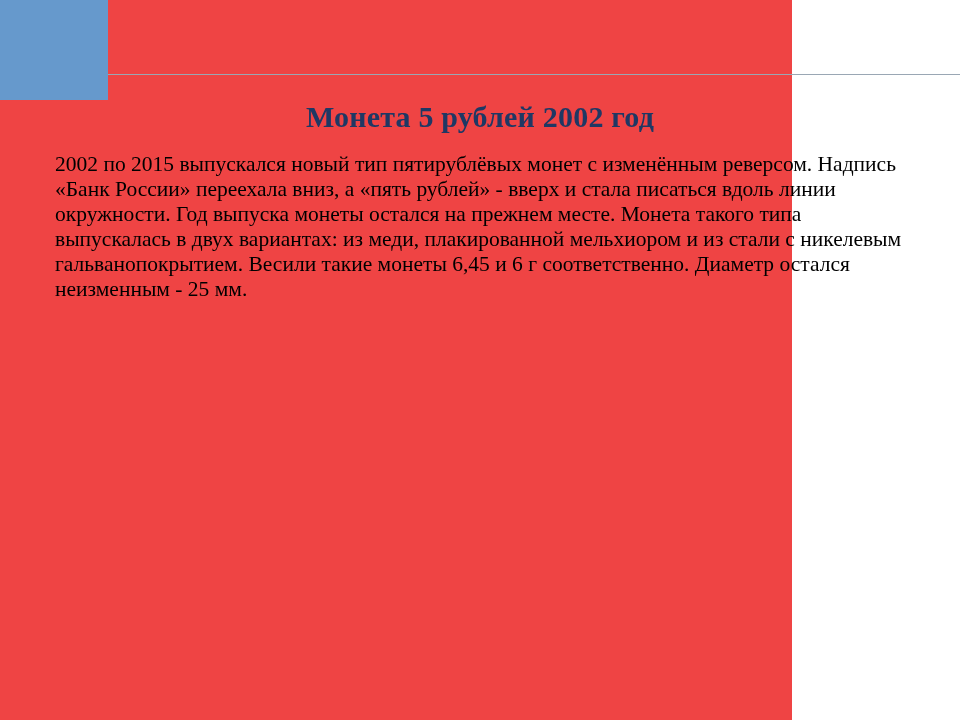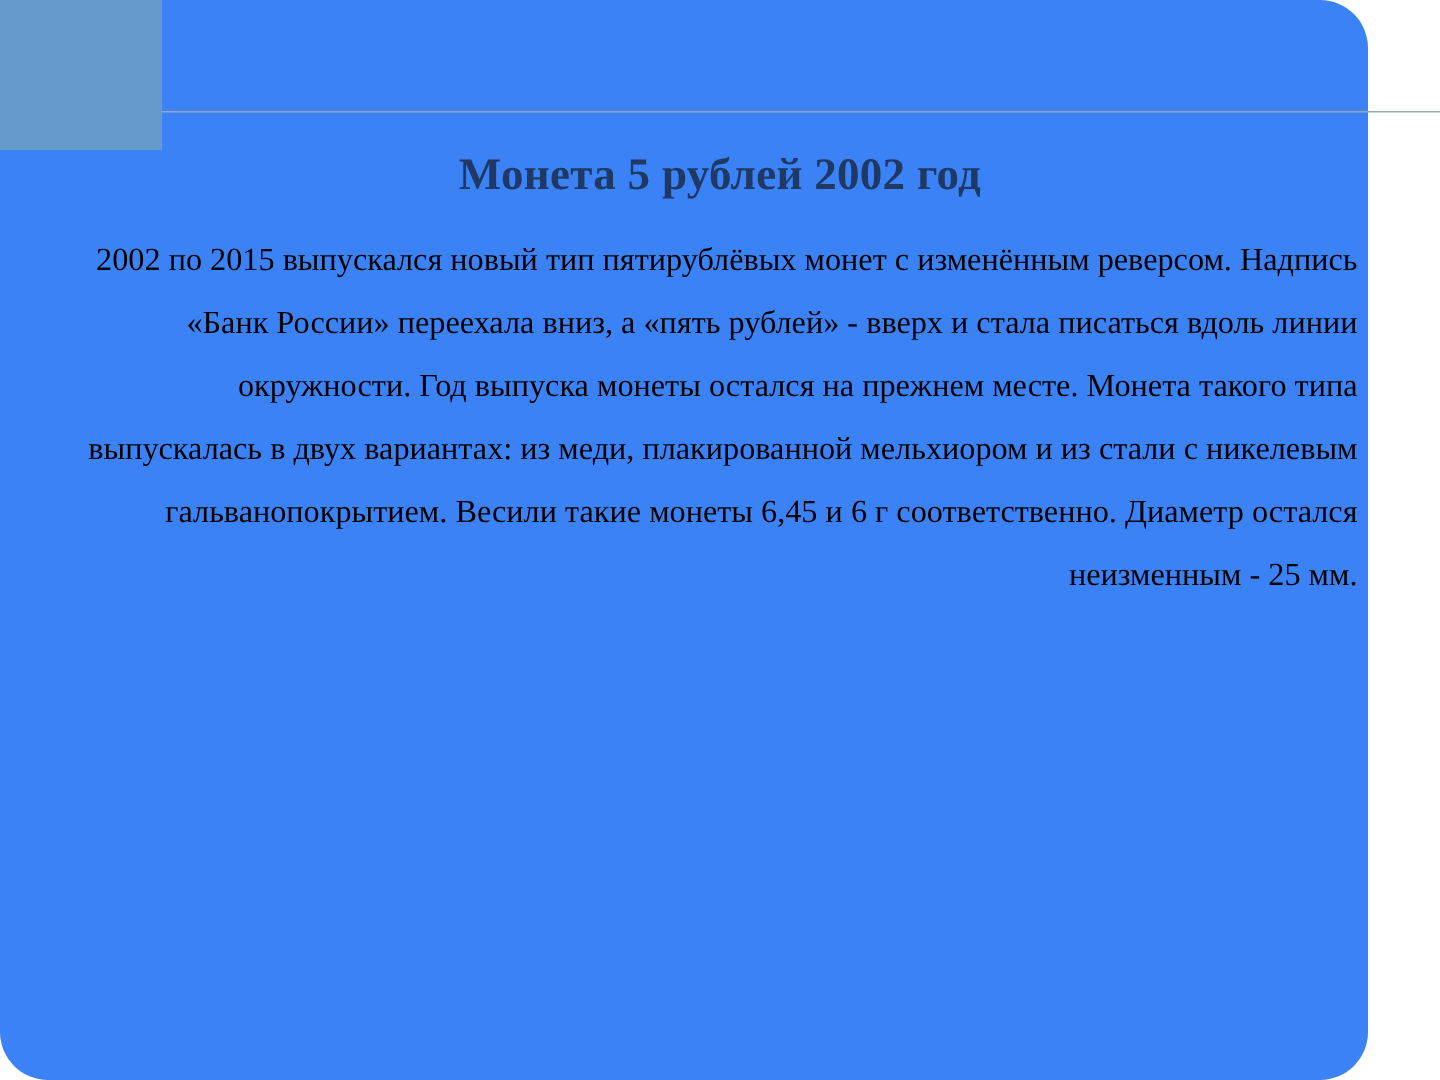--- a/index.html
+++ b/index.html
@@ -8,24 +8,23 @@
   }
   body {
     width: 960px;
     height: 720px;
     background: #ffffff;
     font-family: "Liberation Serif", serif;
     overflow: hidden;
   }
   .slide {
     position: relative;
-    width: 912px;
+    width: 792px;
     height: 720px;
-    background: #3b82f6;
-    border-radius: 32px;
+    background: #ef4444;
   }
   
   .corner-block {
     position: absolute;
     left: 0;
     top: 0;
     width: 108px;
     height: 100px;
     background: #6699cc;
   }
@@ -48,25 +47,25 @@
     font-family: "Liberation Serif", serif;
     font-size: 30px;
     font-weight: bold;
     letter-spacing: 0.2px;
   }
   .body-text {
     position: absolute;
     left: 55px;
     top: 152px;
     width: 850px;
-    text-align: right;
+    text-align: left;
     color: #000000;
     font-family: "Liberation Serif", serif;
     font-size: 21.5px;
-    line-height: 42px;
+    line-height: 25px;
   }
 </style>
 </head>
 <body>
 
 <div class="slide">
 
   <div class="corner-block"></div>
 
   <div class="header-rule"></div>

